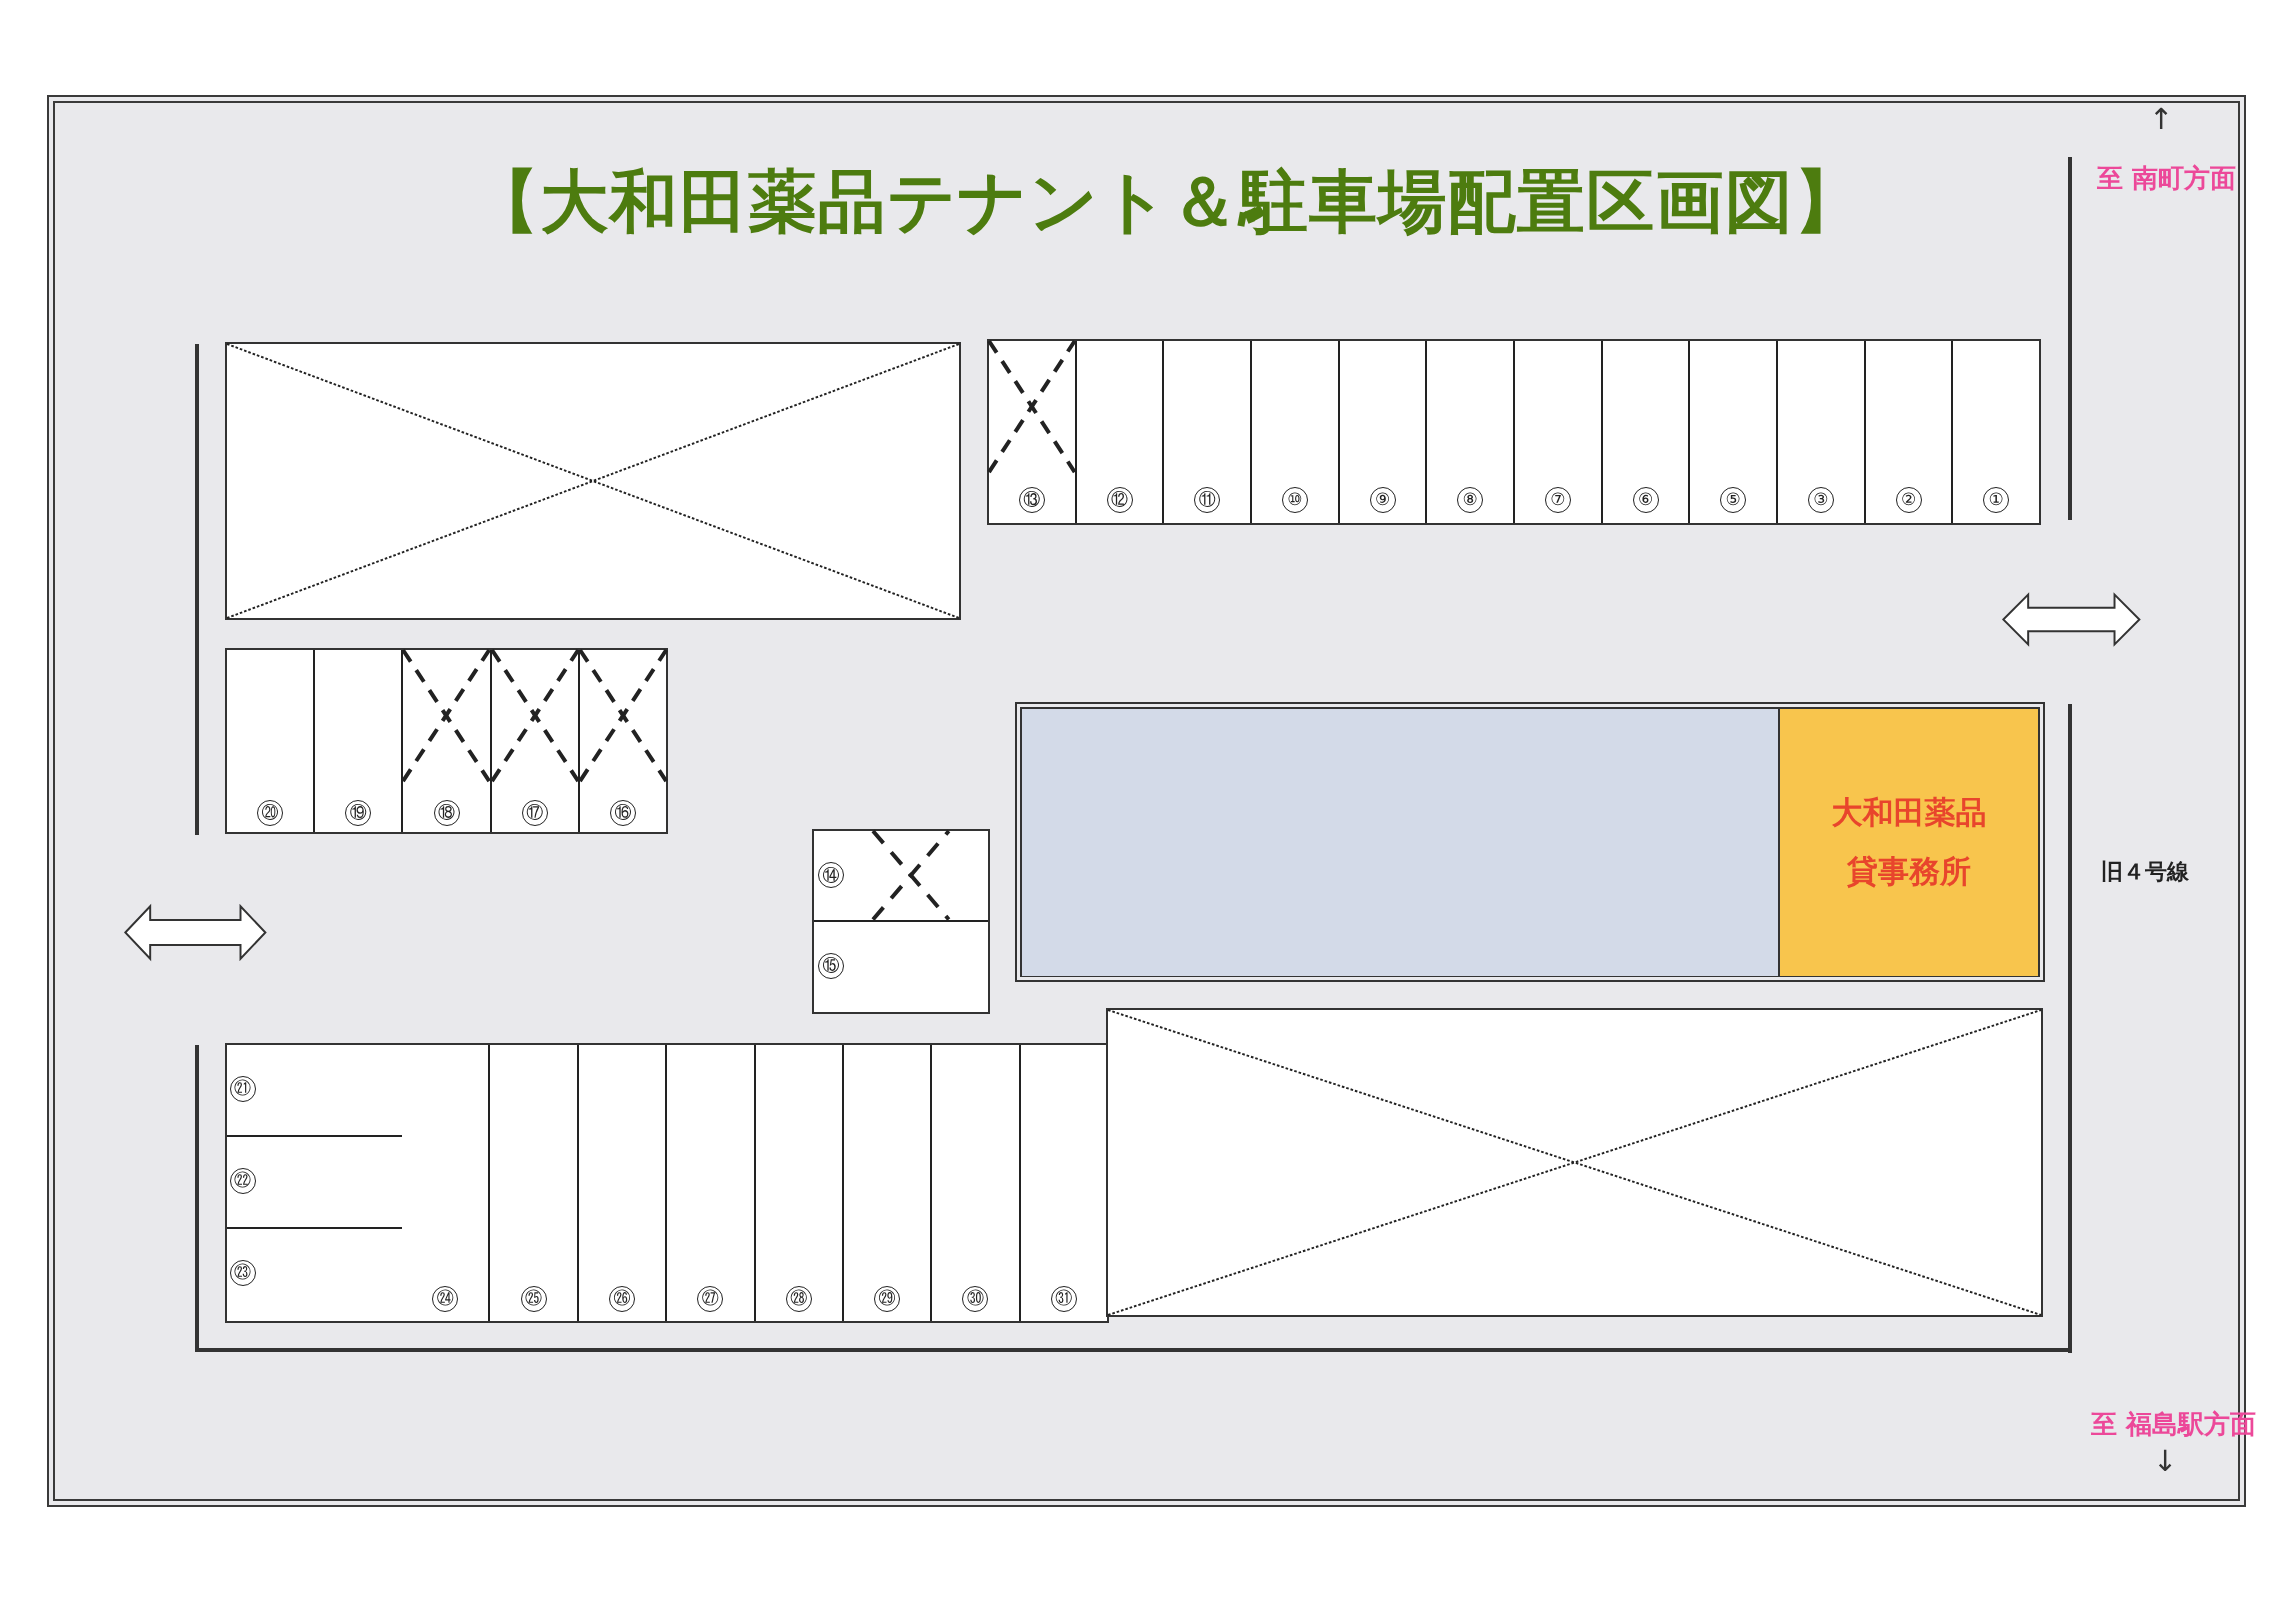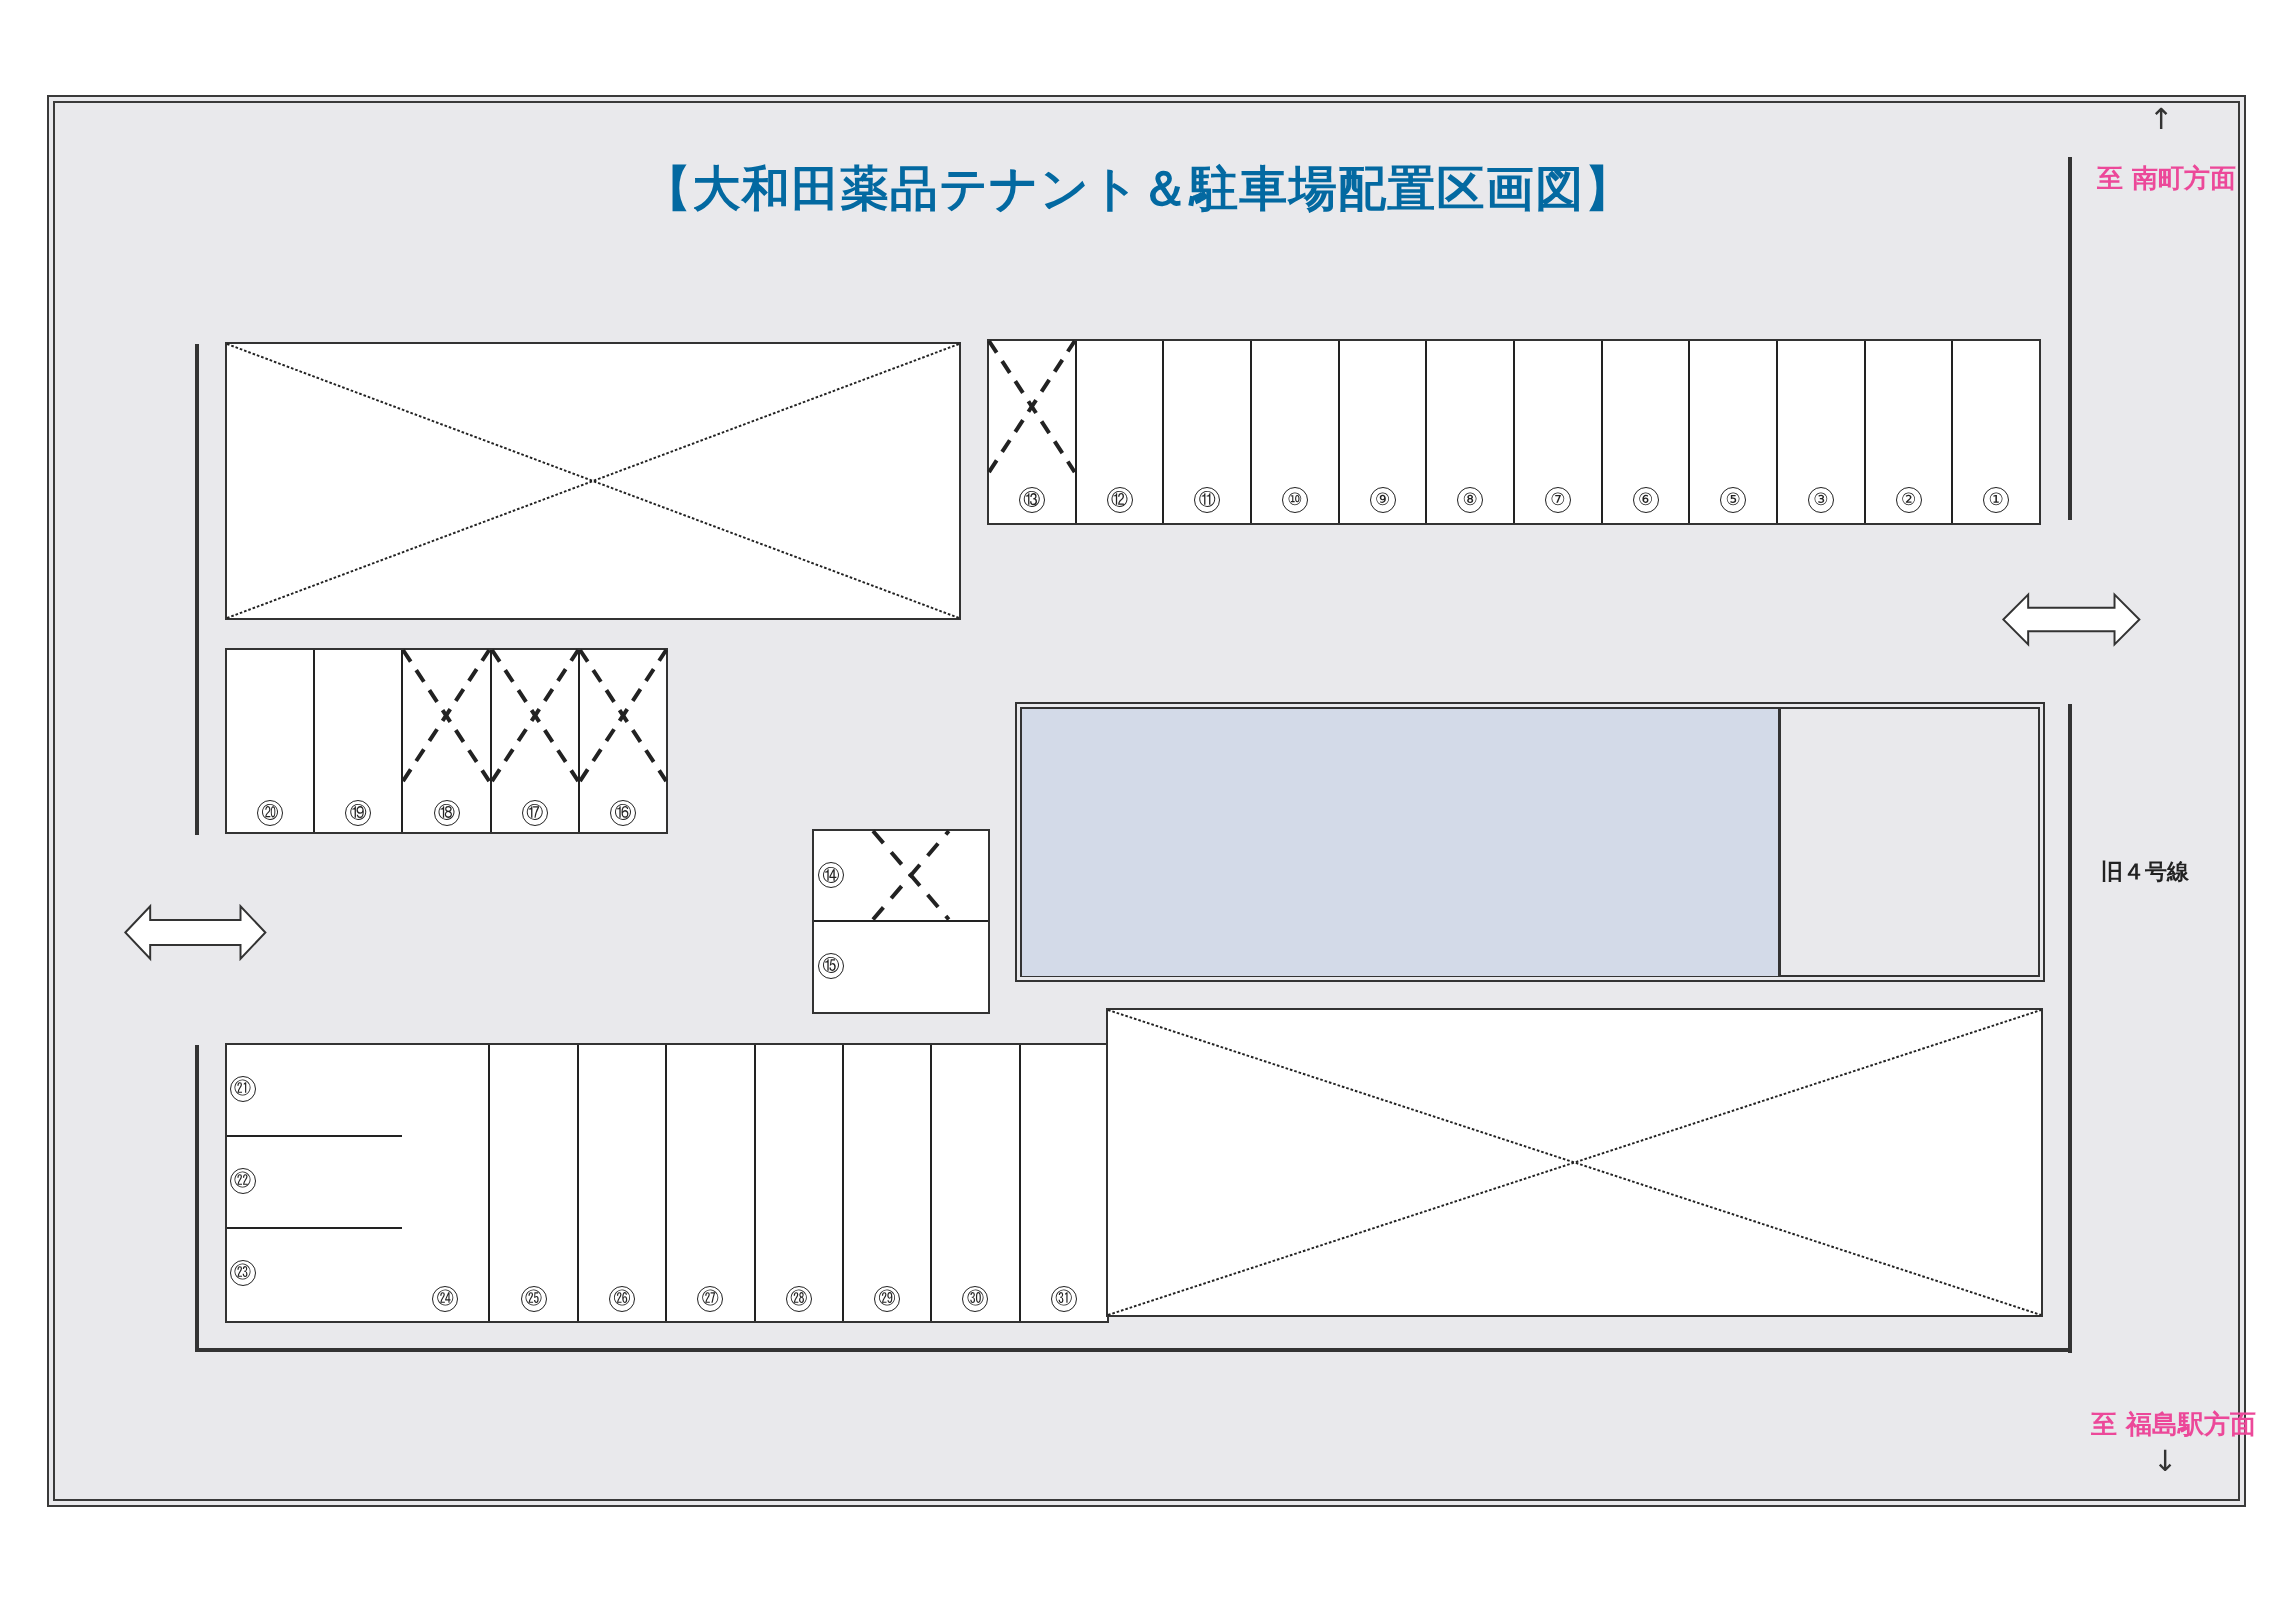--- a/index.html
+++ b/index.html
@@ -4,21 +4,21 @@
 <style>
   html, body { margin:0; padding:0; background:#ffffff; }
   body { width:2295px; height:1623px; position:relative; overflow:hidden;
          font-family:"DejaVu Sans", "Liberation Sans", sans-serif; }
   .frame { position:absolute; left:47px; top:95px; width:2199px; height:1412px;
            border:2.6px solid #3a3a3a; background:#e9e9ec; box-sizing:border-box; }
   .frame-inner { position:absolute; left:3.9px; top:3.9px; right:3.9px; bottom:3.9px;
            border:2px solid #3a3a3a; }
   .abs { position:absolute; box-sizing:border-box; }
   .title { position:absolute; left:471px; top:157px; width:1335px; text-align:center;
-           font-size:48px; font-weight:bold; color:#0369a1; letter-spacing:1.3px; white-space:nowrap; }
+           font-size:68px; font-weight:bold; color:#4d7c0f; letter-spacing:1.3px; white-space:nowrap; }
   .road-line { position:absolute; background:#333; }
   .dir-label { position:absolute; font-size:26px; font-weight:bold; color:#ec4899; white-space:nowrap; }
   .route-label { position:absolute; font-size:22px; font-weight:bold; color:#222; white-space:nowrap; }
   .arrow-glyph { position:absolute; font-size:29px; color:#333; line-height:1; }
   .box { position:absolute; background:#fff; border:2.6px solid #333; box-sizing:border-box; }
   .stall { position:absolute; background:#fff; border-left:2px solid #222; box-sizing:border-box; }
   .stall-num { position:absolute; font-size:17px; color:#222; display:flex; align-items:center; justify-content:center;
                width:26px; height:26px; border:1.3px solid #222; border-radius:50%; box-sizing:border-box;
                font-family:"Liberation Sans", sans-serif; }
   svg.x { position:absolute; left:0; top:0; width:100%; height:100%; overflow:visible; }
@@ -149,20 +149,24 @@
   </div>
   <div style="position:absolute;left:0;top:50%;width:100%;height:50%;">
     <div class="stall-num" style="left:3.9px;top:31px;">⑮</div>
   </div>
 </div>
 
 <div class="abs" style="left:1015px;top:702px;width:1030px;height:280px;border:2px solid #333;">
   <div class="abs" style="left:2.6px;top:2.6px;right:2.6px;bottom:2.6px;border:2px solid #333;"></div>
   <div class="blue" style="left:4.6px;top:4.6px;width:756px;height:267px;"></div>
   <div class="abs" style="left:761px;top:4.6px;width:2.6px;height:267px;background:#333;"></div>
+  <div class="orange" style="left:763px;top:4.6px;width:258px;height:267px;">
+    <div class="office-text">大和田薬品</div>
+    <div class="office-text">貸事務所</div>
+  </div>
 </div>
 
 <div class="box" style="left:225px;top:1043px;width:884px;height:280px;">
   <div style="position: absolute; left: 0px; top: 0px; width: 175px; height: 100%; border-right: 2px solid rgb(34, 34, 34);" id="stack">
       <div style="position: absolute; left: 0px; right: 0px; height: 33.33%; top: 0%; box-sizing: border-box; border-bottom: 2px solid rgb(34, 34, 34);">
         <div class="stall-num" style="left:2.6px;top:31px;">㉑</div>
       </div>
       <div style="position: absolute; left: 0px; right: 0px; height: 33.33%; top: 33.33%; box-sizing: border-box; border-bottom: 2px solid rgb(34, 34, 34);">
         <div class="stall-num" style="left:2.6px;top:31px;">㉒</div>
       </div>

